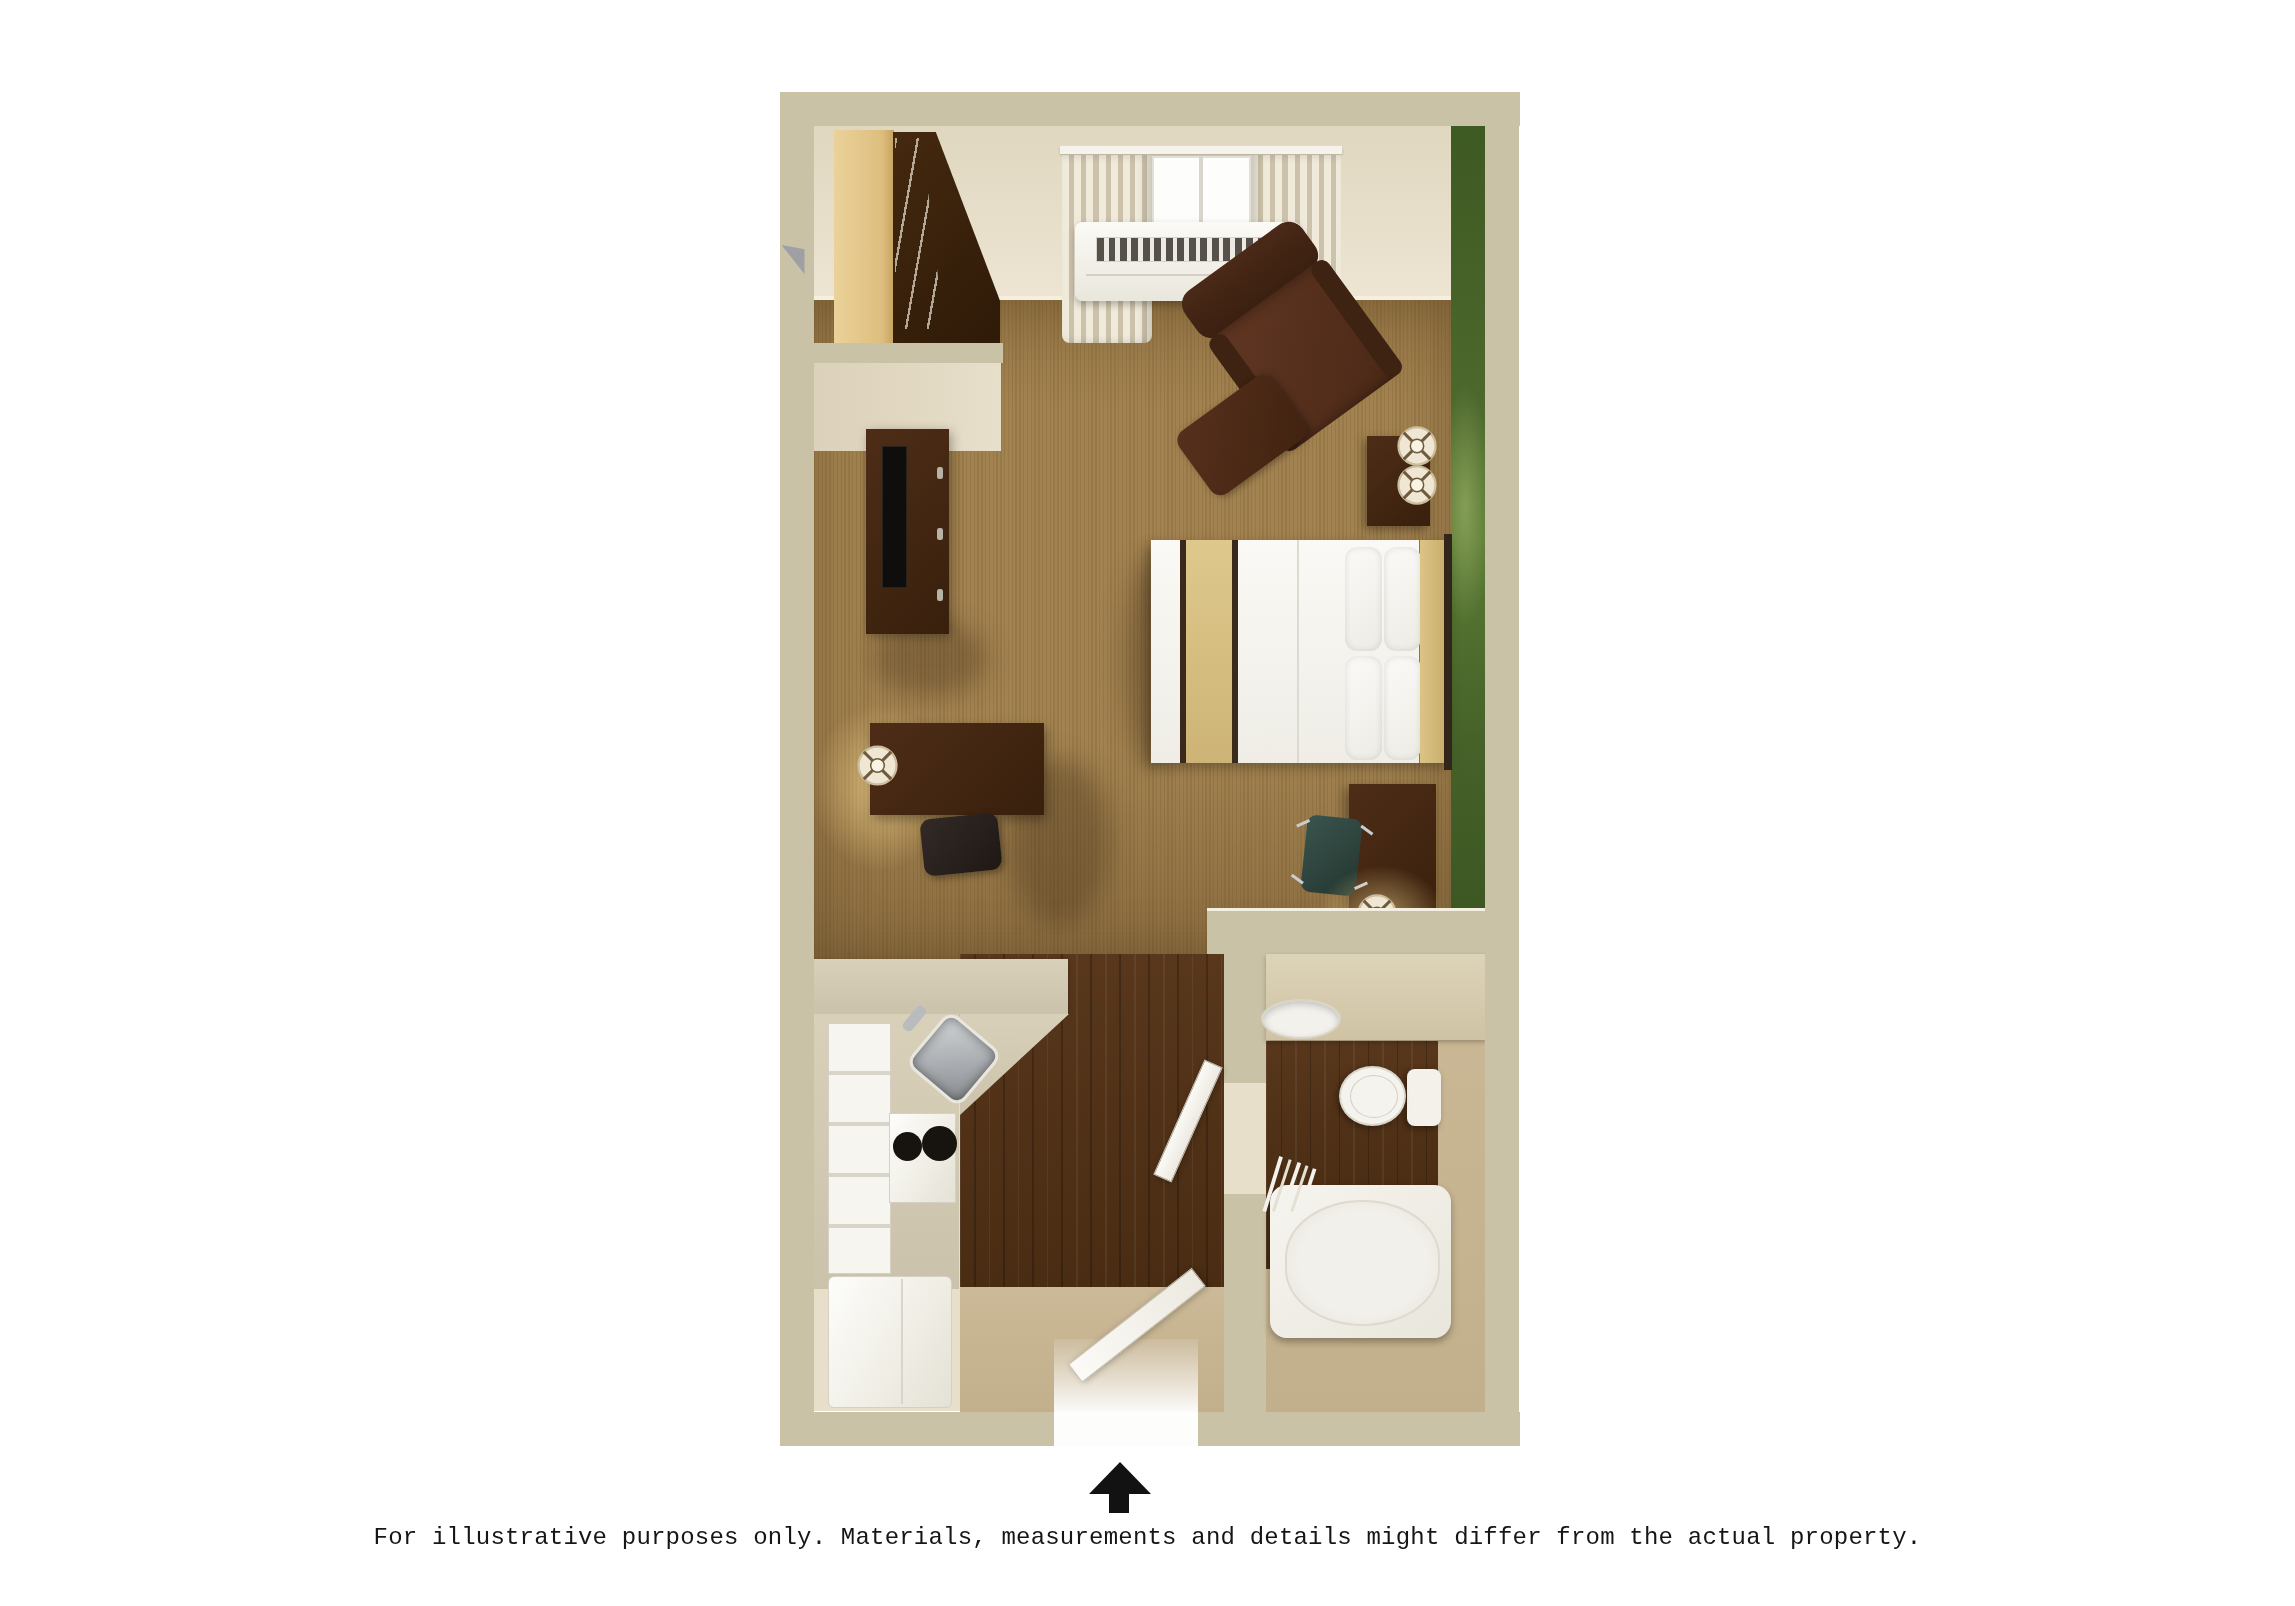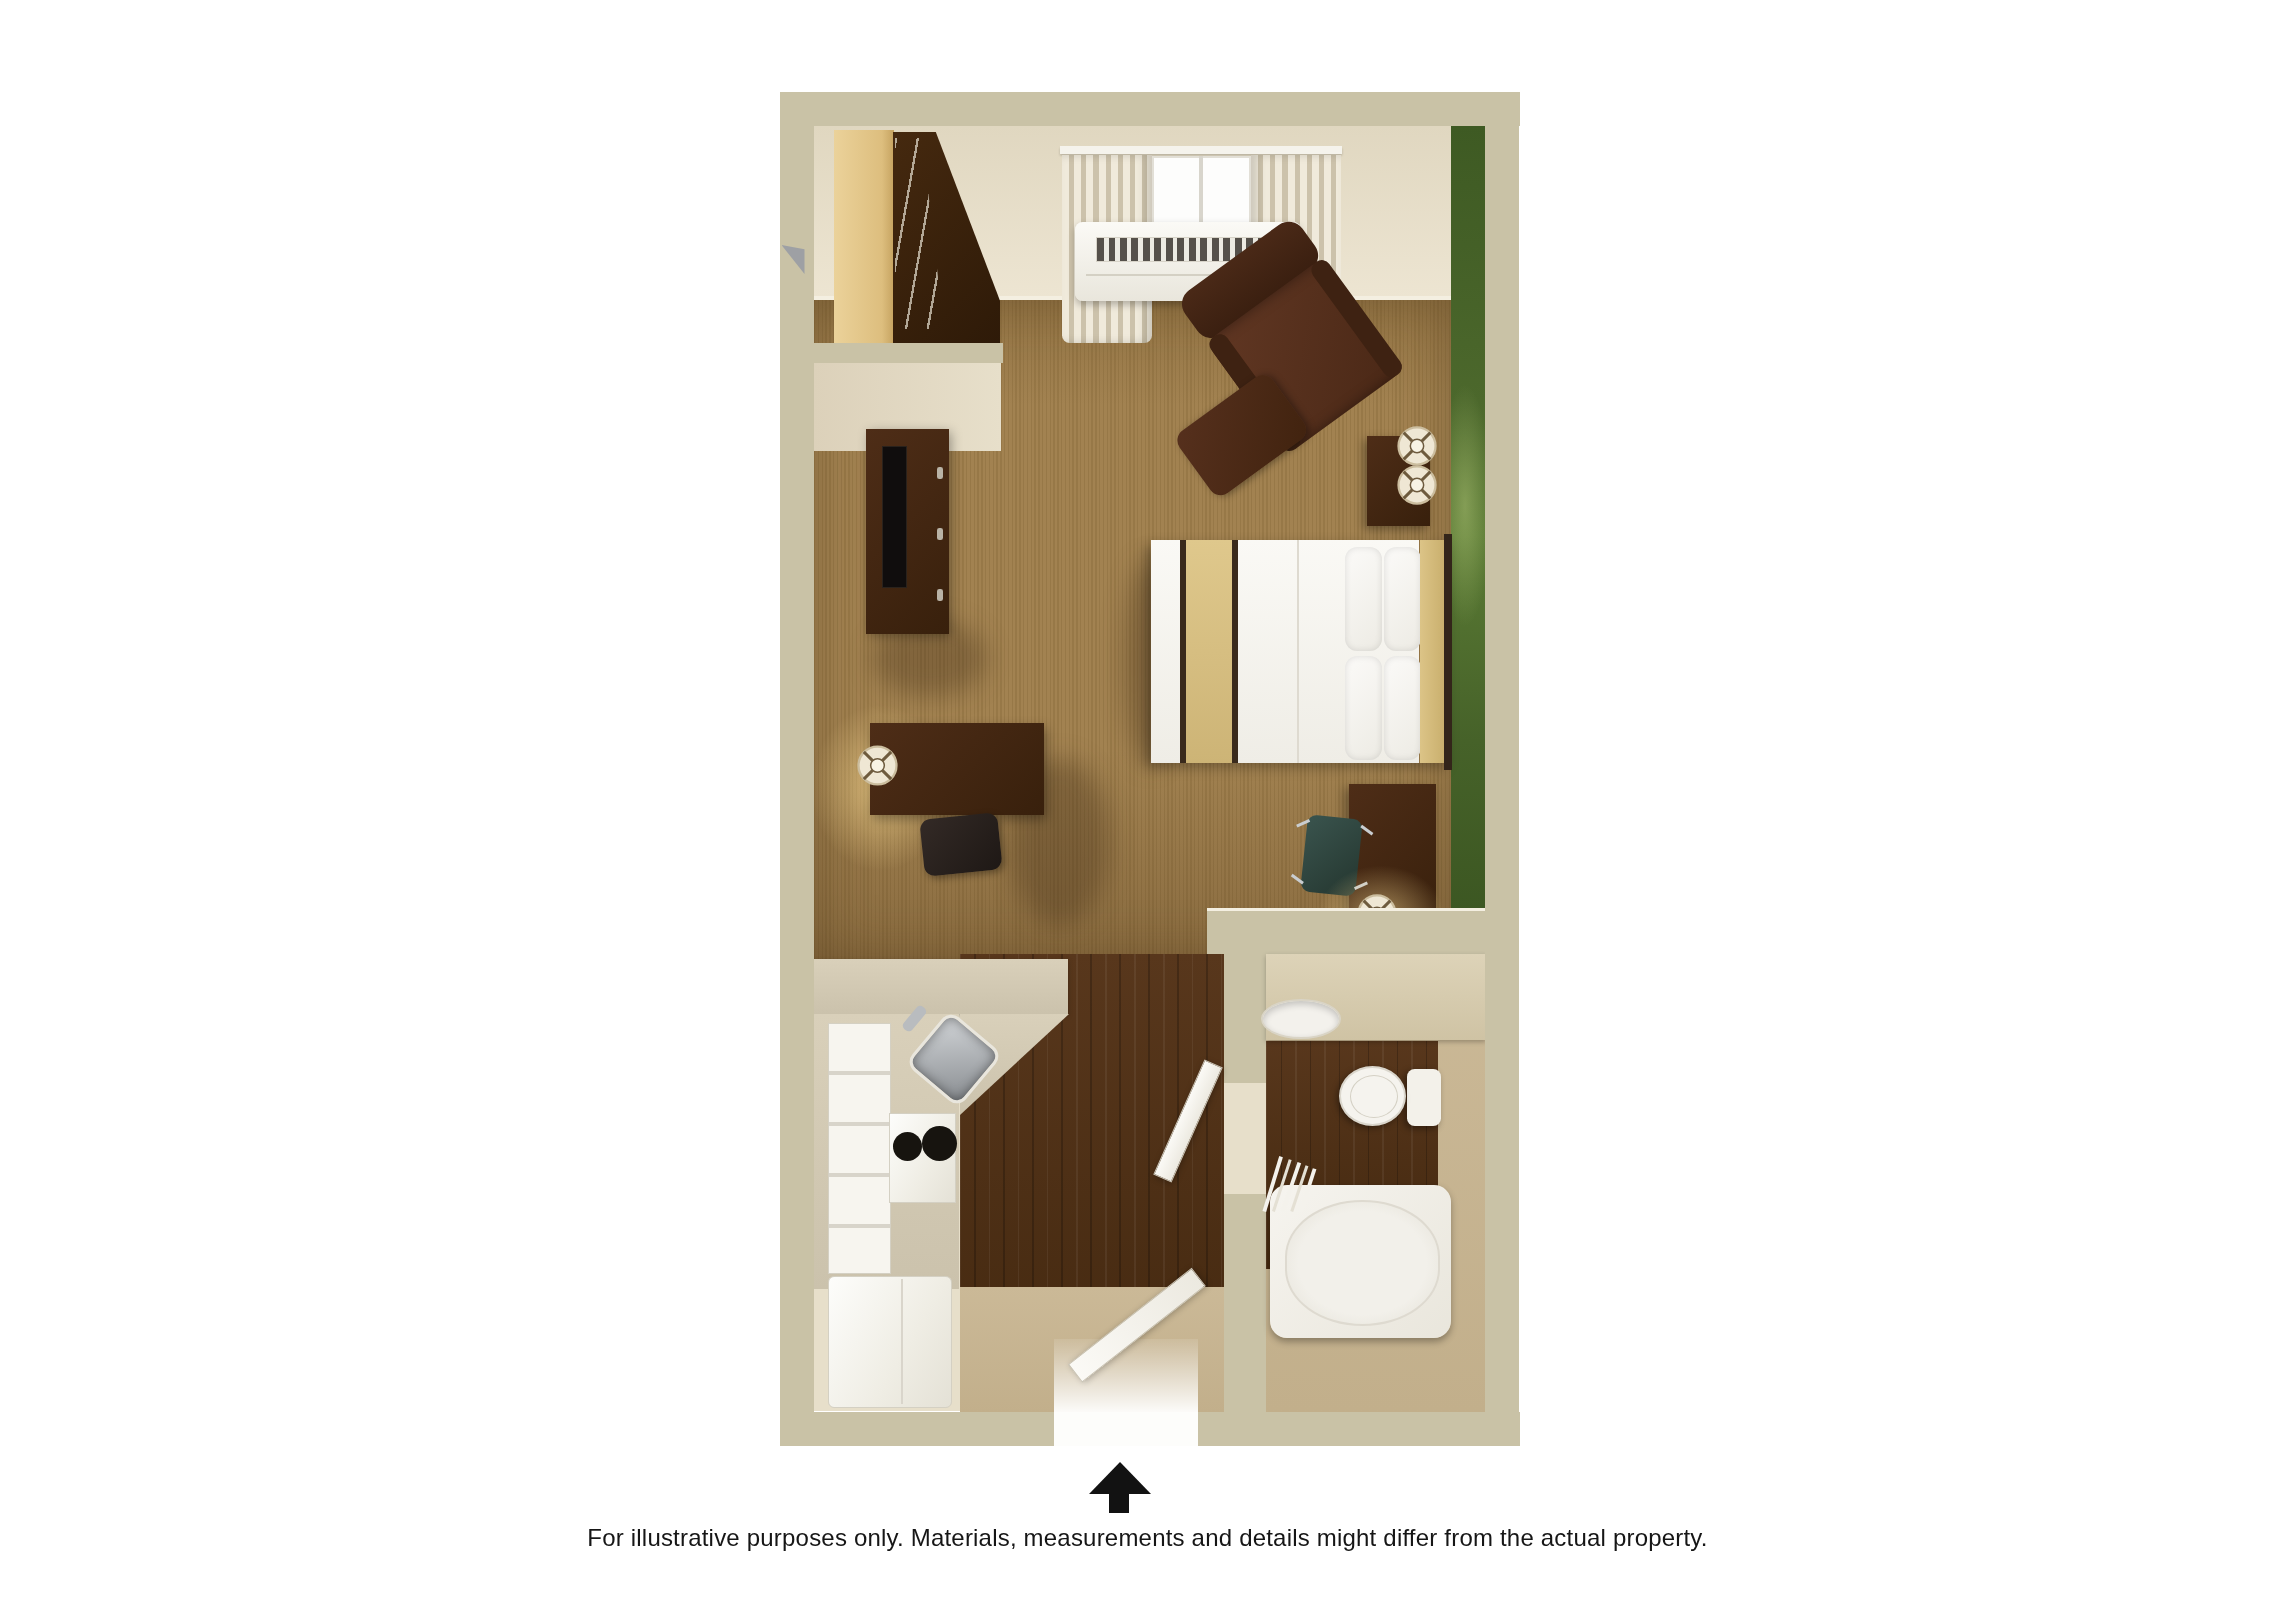--- a/index.html
+++ b/index.html
@@ -1,17 +1,17 @@
 <!DOCTYPE html>
 <html style="font-size:12.2px"><head>
 <meta charset="utf-8">
 <style>
   html,body{margin:0;padding:0;background:#ffffff;}
   #stage{position:relative;width:2295px;height:1607px;background:#ffffff;overflow:hidden;
-         font-family:Liberation Sans, sans-serif;}
+         font-family:Liberation Mono, monospace;}
   .abs{position:absolute;}
   
   .wall{background:#C9C2A6;}
   .cream{background:#E7DFCA;}
   .carpet{background:
       linear-gradient(180deg, rgba(110,82,40,0.28), rgba(0,0,0,0) 16%, rgba(0,0,0,0) 68%, rgba(80,55,25,0.30)),
       repeating-linear-gradient(90deg, rgba(0,0,0,0.05) 0 1.5px, rgba(255,255,255,0.03) 1.5px 3.8px),
       #9F7E4B;
       box-shadow: inset 0 0 54px rgba(70,50,20,0.35);}
   .woodfloor{background:

